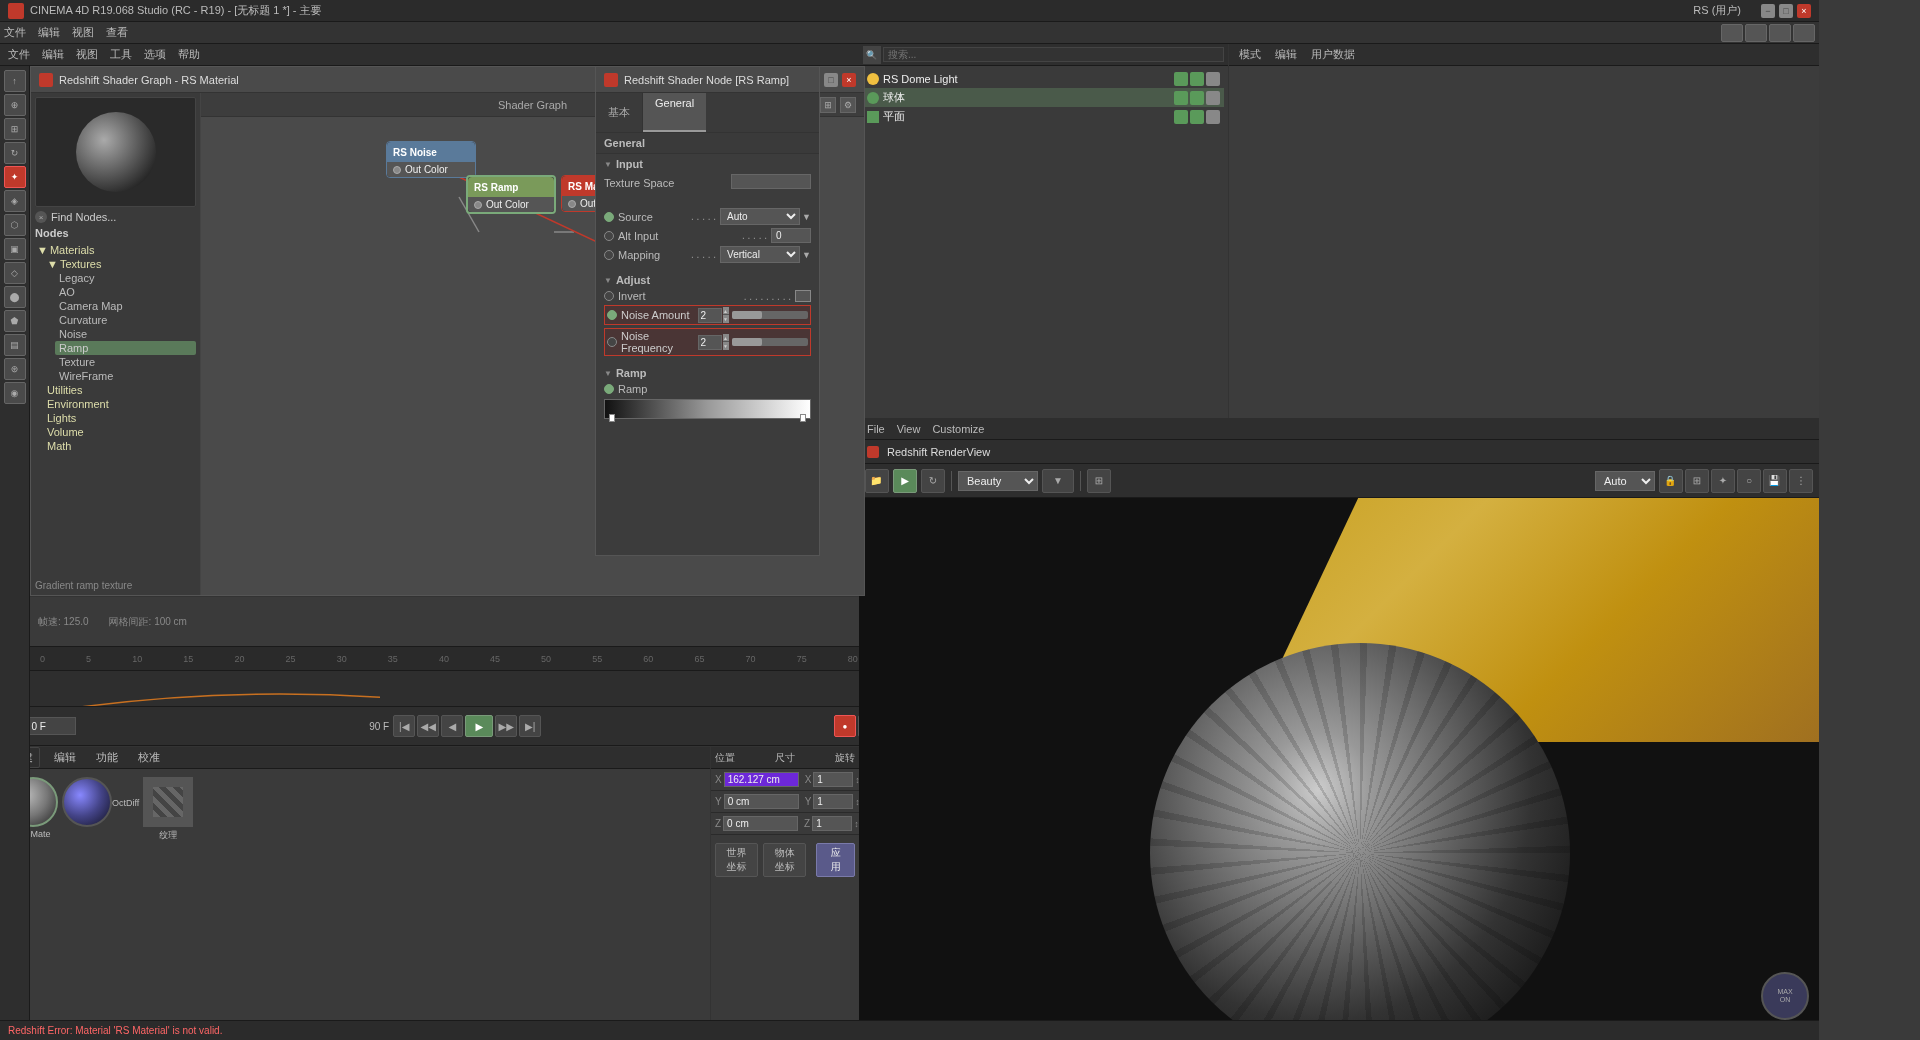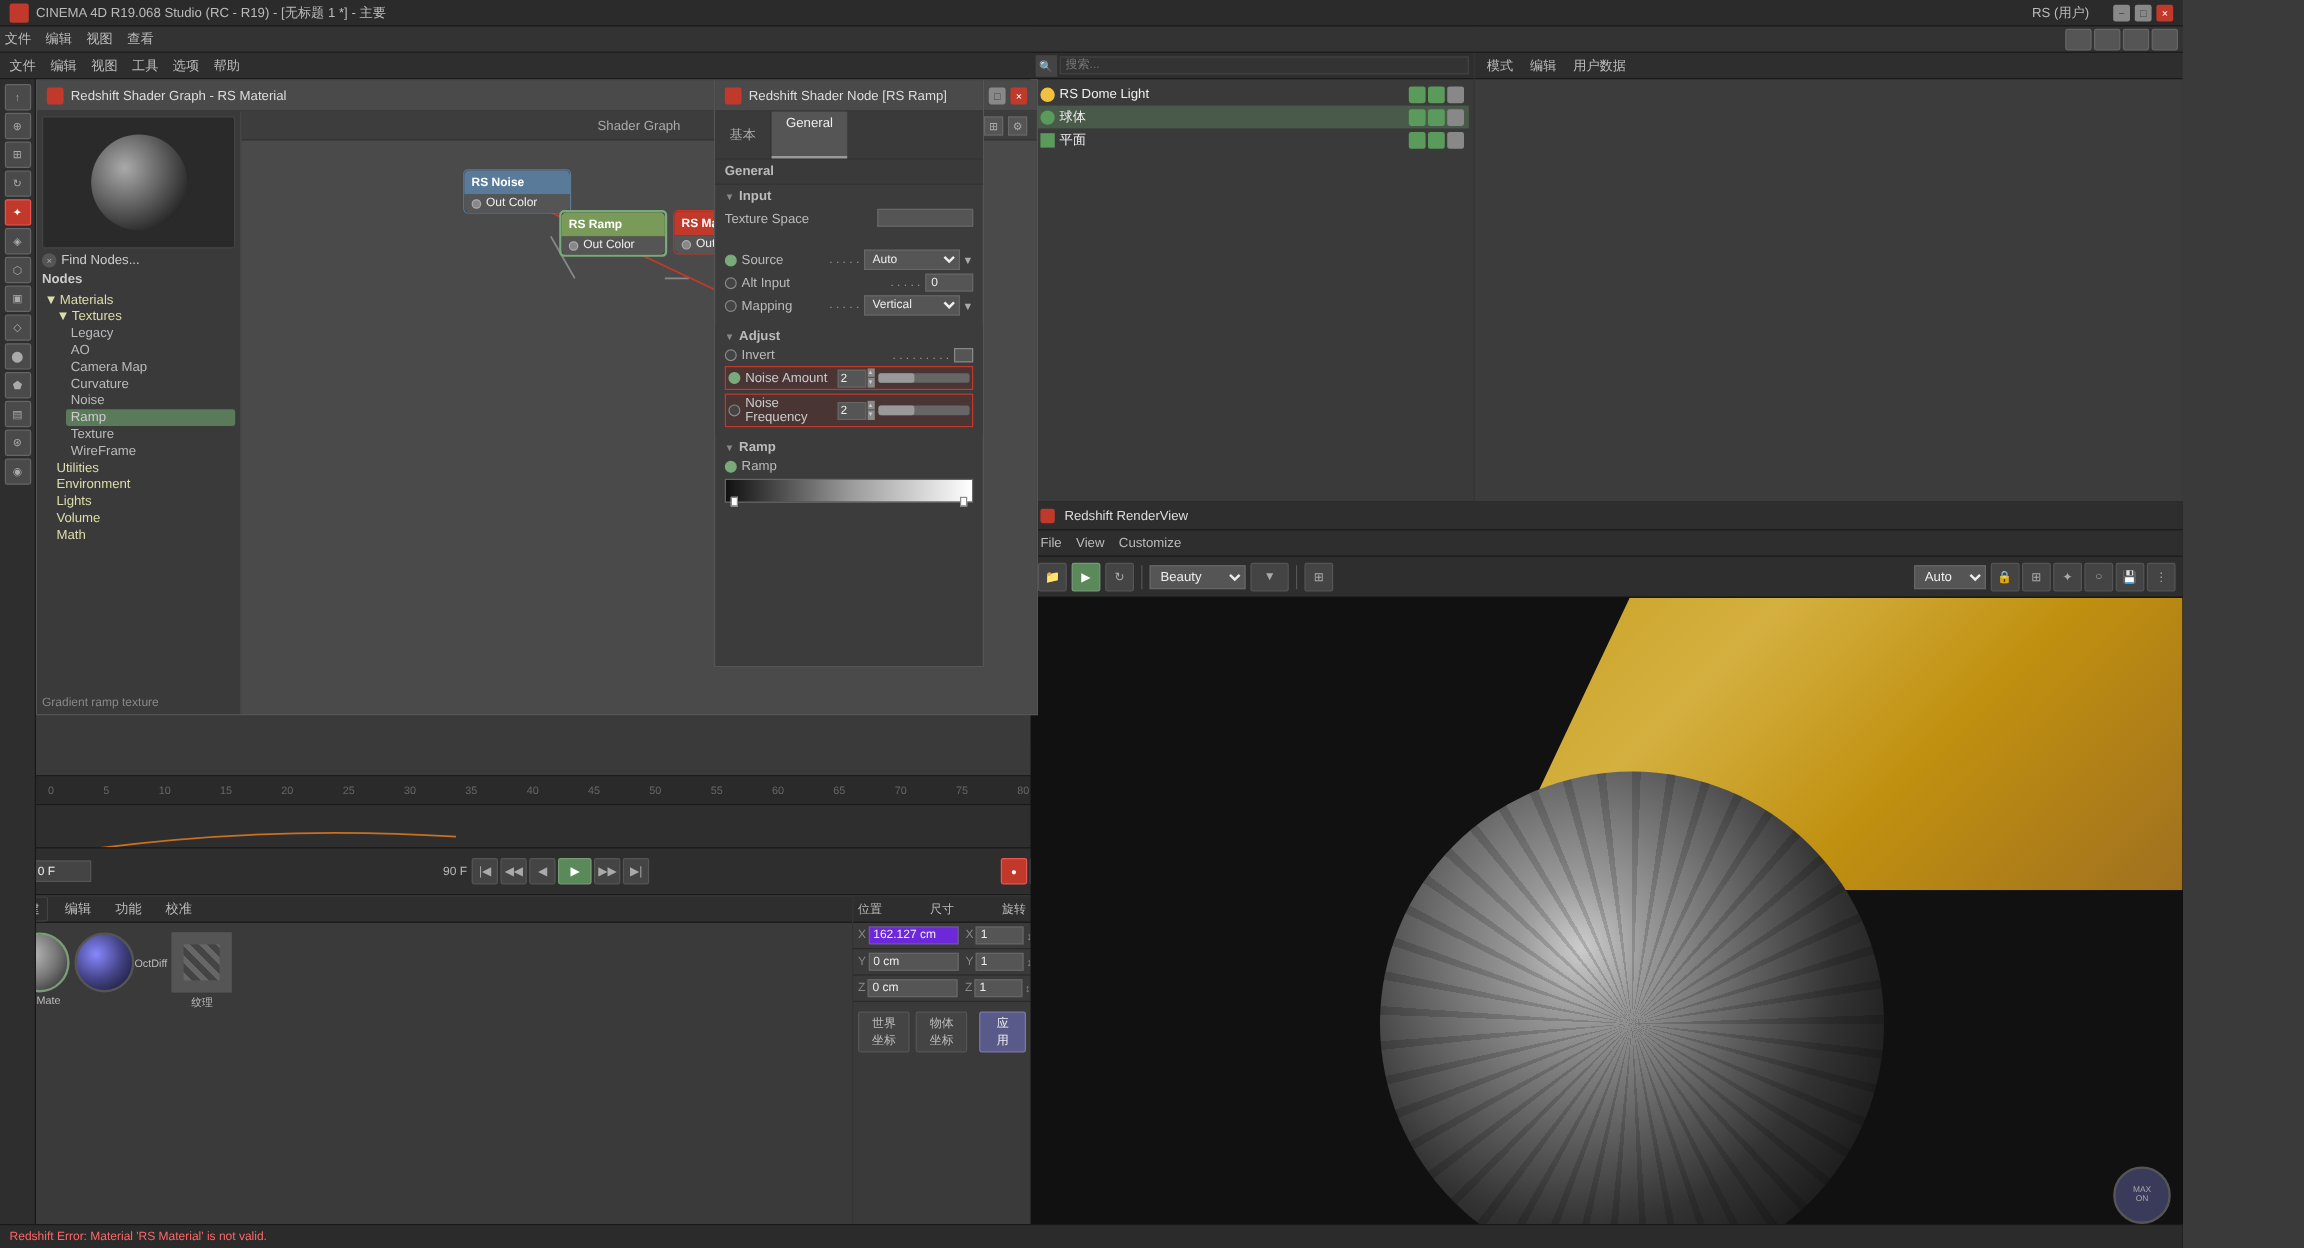--- a/index.html
+++ b/index.html
@@ -279,20 +279,24 @@
         <span style="font-size:11px; color:#bbb; margin-right:8px;">Ramp</span>
       </div>
 
       <div style="width:100%; height:20px; background:linear-gradient(to right, #111, #999, #fff); border:1px solid #666; position:relative; cursor:pointer;">
         <div style="position:absolute; bottom:-4px; left:4px; width:6px; height:8px; background:white; border:1px solid #888; cursor:pointer;"></div>
         <div style="position:absolute; bottom:-4px; right:4px; width:6px; height:8px; background:white; border:1px solid #888; cursor:pointer;"></div>
       </div>
     </div>
   </div>
 
+  <div style="position:absolute; top:596px; left:30px; width:875px; height:50px; background:#3a3a3a; display:flex; align-items:center; padding:0 8px; font-size:10px; color:#888; gap:20px; border-top:1px solid #333;">
+    <span>帧速: 125.0</span>
+    <span>网格间距: 100 cm</span>
+  </div>
 
   <div style="position:absolute; top:646px; left:0; width:960px; height:60px; background:#2e2e2e; border-top:1px solid #1a1a1a;">
 
     <div style="height:24px; background:#2a2a2a; display:flex; align-items:center; padding:0 80px 0 40px; font-size:9px; color:#666; position:relative; border-bottom:1px solid #1a1a1a;">
       <div style="position:absolute; left:40px; right:0; display:flex; justify-content:space-between; padding:0 0px;">
         <span>0</span>
         <span>5</span>
         <span>10</span>
         <span>15</span>
         <span>20</span>
@@ -491,29 +495,29 @@
       <div style="height:22px; background:#2e2e2e; display:flex; align-items:center; padding:0 4px; gap:2px; border-bottom:1px solid #1a1a1a;">
         <span style="font-size:11px; color:#bbb; padding:2px 6px; cursor:pointer;">模式</span>
         <span style="font-size:11px; color:#bbb; padding:2px 6px; cursor:pointer;">编辑</span>
         <span style="font-size:11px; color:#bbb; padding:2px 6px; cursor:pointer;">用户数据</span>
       </div>
     </div>
   </div>
 
   <div style="position:absolute; top:418px; right:0; width:960px; height:622px; background:#1a1a1a; display:flex; flex-direction:column;">
 
-    <div style="height:24px; background:#2e2e2e; display:flex; align-items:center; padding:0 8px; gap:8px; border-bottom:1px solid #1a1a1a; flex-shrink:0;">
-      <span style="width:12px; height:12px; background:#c0392b; border-radius:2px; display:inline-block;"></span>
-      <span style="font-size:11px; color:#ddd;">Redshift RenderView</span>
-    </div>
-
     <div style="height:22px; background:#2e2e2e; display:flex; align-items:center; padding:0 8px; gap:12px; border-bottom:1px solid #1a1a1a; flex-shrink:0;">
       <span style="font-size:11px; color:#bbb; cursor:pointer;">File</span>
       <span style="font-size:11px; color:#bbb; cursor:pointer;">View</span>
       <span style="font-size:11px; color:#bbb; cursor:pointer;">Customize</span>
+    </div>
+
+    <div style="height:24px; background:#2e2e2e; display:flex; align-items:center; padding:0 8px; gap:8px; border-bottom:1px solid #1a1a1a; flex-shrink:0;">
+      <span style="width:12px; height:12px; background:#c0392b; border-radius:2px; display:inline-block;"></span>
+      <span style="font-size:11px; color:#ddd;">Redshift RenderView</span>
     </div>
 
     <div style="height:34px; background:#2e2e2e; display:flex; align-items:center; padding:0 6px; gap:4px; border-bottom:1px solid #1a1a1a; flex-shrink:0;">
       <div style="width:24px; height:24px; background:#444; border:1px solid #555; cursor:pointer; display:flex; align-items:center; justify-content:center; font-size:10px; color:#aaa; border-radius:2px;">📁</div>
       <div style="width:24px; height:24px; background:#5a8a5a; border:1px solid #7a9a7a; cursor:pointer; display:flex; align-items:center; justify-content:center; font-size:10px; color:white; border-radius:2px;">▶</div>
       <div style="width:24px; height:24px; background:#444; border:1px solid #555; cursor:pointer; display:flex; align-items:center; justify-content:center; font-size:10px; color:#aaa; border-radius:2px;">↻</div>
       <div style="width:1px; height:20px; background:#555; margin:0 2px;"></div>
 
       <select style="background:#555; border:1px solid #666; color:#eee; font-size:11px; padding:2px 4px; width:80px;">
         <option>Beauty</option>

